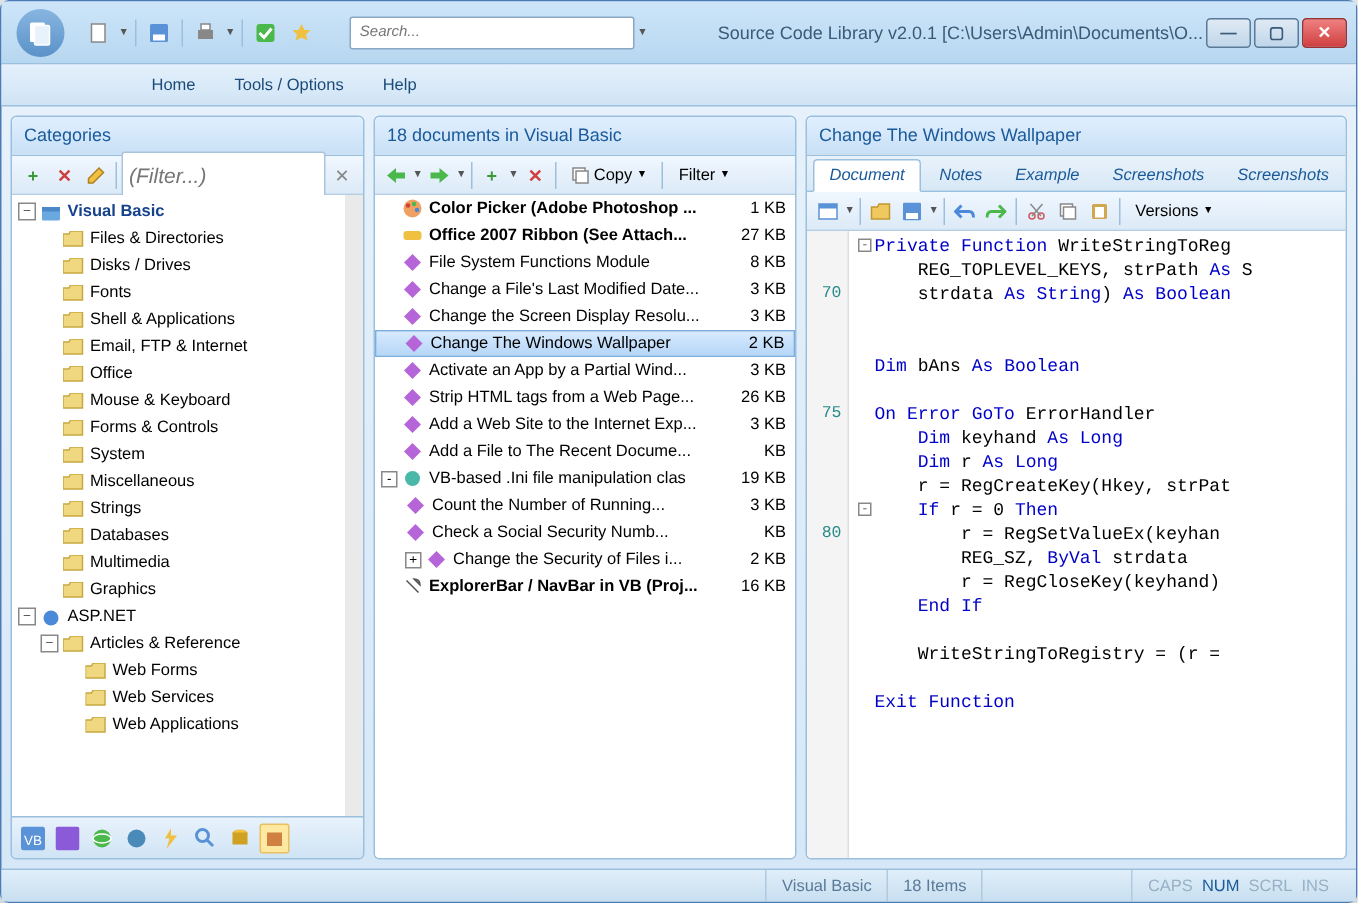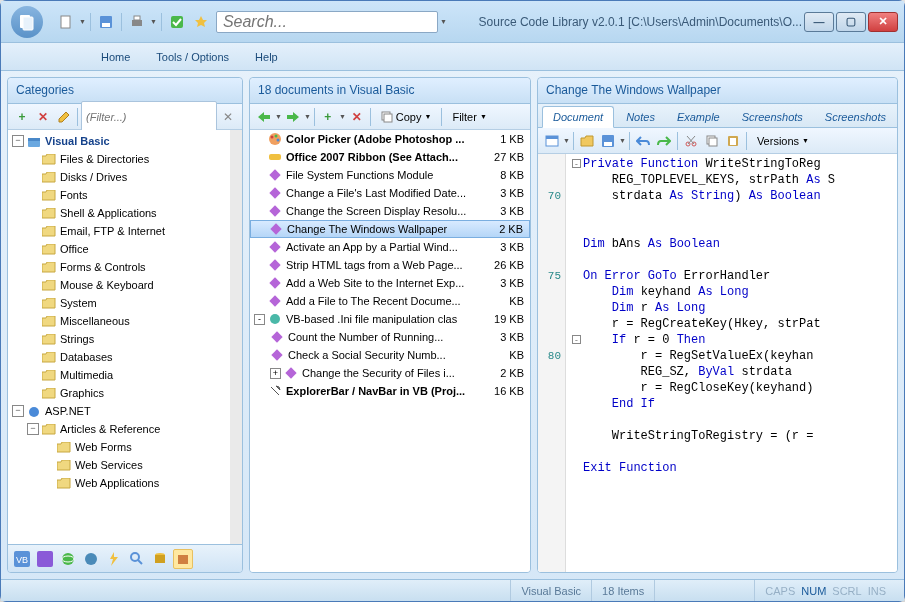--- a/index.html
+++ b/index.html
@@ -3,37 +3,37 @@
 <meta charset="utf-8">
 <style>
 * { box-sizing: border-box; margin: 0; padding: 0; }
 body { font-family: "Segoe UI", Tahoma, sans-serif; font-size: 11px; background: #f0f0f0; overflow: hidden; }
 .window { width: 905px; height: 602px; background: linear-gradient(#e8f2fb, #d5e7f7); border: 1px solid #4a7ab8; border-radius: 6px; box-shadow: 0 4px 20px rgba(0,0,0,0.3); display: flex; flex-direction: column; }
 .titlebar { height: 42px; background: linear-gradient(#cde5f9, #b7d7f0); border-bottom: 1px solid #9bc0de; display: flex; align-items: center; padding: 0 4px; }
 .app-icon { width: 32px; height: 32px; background: linear-gradient(#88b5e0, #5a92c8); border-radius: 50%; margin: 0 6px; display: flex; align-items: center; justify-content: center; color: #fff; font-weight: bold; }
 .tb-tools { display: flex; gap: 2px; align-items: center; margin-left: 6px; }
 .tb-btn { width: 22px; height: 22px; display: flex; align-items: center; justify-content: center; border: 1px solid transparent; border-radius: 3px; cursor: pointer; }
 .tb-sep { width: 1px; height: 18px; background: #9bc0de; margin: 0 2px; }
-.search-box { flex: 0 0 190px; height: 22px; border: 1px solid #8aa8c5; background: #fff; border-radius: 2px; padding: 2px 6px; font-size: 16px; font-style: italic; color: #888; margin-left: 4px; }
+.search-box { flex: 0 0 190px; height: 22px; border: 1px solid #8aa8c5; background: #fff; border-radius: 2px; padding: 2px 6px; font-size: 10px; font-style: italic; color: #888; margin-left: 21px; }
 .win-title { flex: 1; text-align: right; color: #3a5a78; font-size: 12px; padding-left: 12px; white-space: nowrap; overflow: hidden; text-overflow: ellipsis; }
 .win-controls { display: flex; gap: 0; margin-right: 2px; }
 .win-btn { width: 30px; height: 20px; border: 1px solid #5a7a98; background: linear-gradient(#e0eaf4, #c0d6ea); border-radius: 3px; margin-left: 2px; display: flex; align-items: center; justify-content: center; cursor: pointer; color: #3a5a78; font-weight: bold; }
 .win-btn.close { background: linear-gradient(#f08080, #d04040); color: #fff; border-color: #a03030; }
 .menubar { height: 28px; background: linear-gradient(#e4f0fb, #d0e4f5); border-bottom: 1px solid #9bc0de; display: flex; align-items: center; padding-left: 90px; gap: 6px; }
 .menu-item { padding: 4px 10px; color: #1a4a7a; cursor: pointer; border-radius: 3px; }
 .main { flex: 1; display: flex; gap: 6px; padding: 6px; overflow: hidden; }
 .panel { background: linear-gradient(#f5faff, #e8f2fb); border: 1px solid #9bc0de; border-radius: 4px; display: flex; flex-direction: column; overflow: hidden; }
 .panel.left { flex: 0 0 236px; }
 .panel.mid { flex: 0 0 282px; }
 .panel.right { flex: 1; }
 .panel-header { height: 26px; background: linear-gradient(#e0efff, #c8e0f5); border-bottom: 1px solid #9bc0de; color: #1a5a9a; font-size: 12px; padding: 5px 8px; border-radius: 4px 4px 0 0; }
 .panel-toolbar { height: 26px; background: linear-gradient(#f0f7ff, #dceaf7); border-bottom: 1px solid #b5cee4; display: flex; align-items: center; padding: 0 4px; gap: 1px; }
 .ptb-btn { width: 20px; height: 20px; display: flex; align-items: center; justify-content: center; cursor: pointer; border: 1px solid transparent; border-radius: 2px; font-size: 12px; }
 .ptb-text-btn { padding: 2px 6px; cursor: pointer; border: 1px solid transparent; border-radius: 2px; display: flex; align-items: center; gap: 3px; }
-.filter-box { flex: 1; min-width: 40px; height: 32px; border: 1px solid #aac4dd; background: #fff; padding: 1px 4px; font-size: 11px; color: #888; font-style: italic; border-radius: 2px; }
+.filter-box { flex: 1; min-width: 40px; height: 32px; border: 1px solid #aac4dd; background: #fff; padding: 1px 4px; font-size: 14px; color: #888; font-style: italic; border-radius: 2px; }
 .panel-body { flex: 1; background: #fff; overflow: auto; position: relative; }
 .tree { padding: 2px 0; }
 .tree-item { display: flex; align-items: center; height: 18px; padding-left: 4px; cursor: pointer; white-space: nowrap; }
 .tree-toggle { width: 12px; height: 12px; border: 1px solid #888; background: #fff; font-size: 9px; line-height: 9px; text-align: center; margin-right: 3px; color: #555; }
 .tree-spacer { width: 15px; }
 .folder-icon { width: 14px; height: 11px; margin-right: 4px; }
 .folder-icon svg { display: block; }
 .tree-label { font-size: 11px; color: #000; }
 .tree-label.bold { font-weight: bold; color: #15428b; }
 .list-header { height: 20px; background: linear-gradient(#f8fbff, #e4eef8); border-bottom: 1px solid #b5cee4; display: flex; font-size: 11px; color: #333; }
@@ -216,31 +216,31 @@
               <span class="tree-label">Office</span>
             </div>
             <div class="tree-item">
               <span class="tree-spacer"></span>
               <span class="tree-spacer"></span>
               <span class="folder-icon">
                 <svg width="14" height="11">
                   <path d="M0 2 L4 2 L5 0 L13 0 L13 10 L0 10 Z" fill="#f0d880" stroke="#c8a840"></path>
                 </svg>
               </span>
+              <span class="tree-label">Mouse &amp; Keyboard</span>
+            </div>
+            <div class="tree-item">
+              <span class="tree-spacer"></span>
+              <span class="tree-spacer"></span>
+              <span class="folder-icon">
+                <svg width="14" height="11">
+                  <path d="M0 2 L4 2 L5 0 L13 0 L13 10 L0 10 Z" fill="#f0d880" stroke="#c8a840"></path>
+                </svg>
+              </span>
               <span class="tree-label">Forms &amp; Controls</span>
-            </div>
-            <div class="tree-item">
-              <span class="tree-spacer"></span>
-              <span class="tree-spacer"></span>
-              <span class="folder-icon">
-                <svg width="14" height="11">
-                  <path d="M0 2 L4 2 L5 0 L13 0 L13 10 L0 10 Z" fill="#f0d880" stroke="#c8a840"></path>
-                </svg>
-              </span>
-              <span class="tree-label">Mouse &amp; Keyboard</span>
             </div>
             <div class="tree-item">
               <span class="tree-spacer"></span>
               <span class="tree-spacer"></span>
               <span class="folder-icon">
                 <svg width="14" height="11">
                   <path d="M0 2 L4 2 L5 0 L13 0 L13 10 L0 10 Z" fill="#f0d880" stroke="#c8a840"></path>
                 </svg>
               </span>
               <span class="tree-label">System</span>

